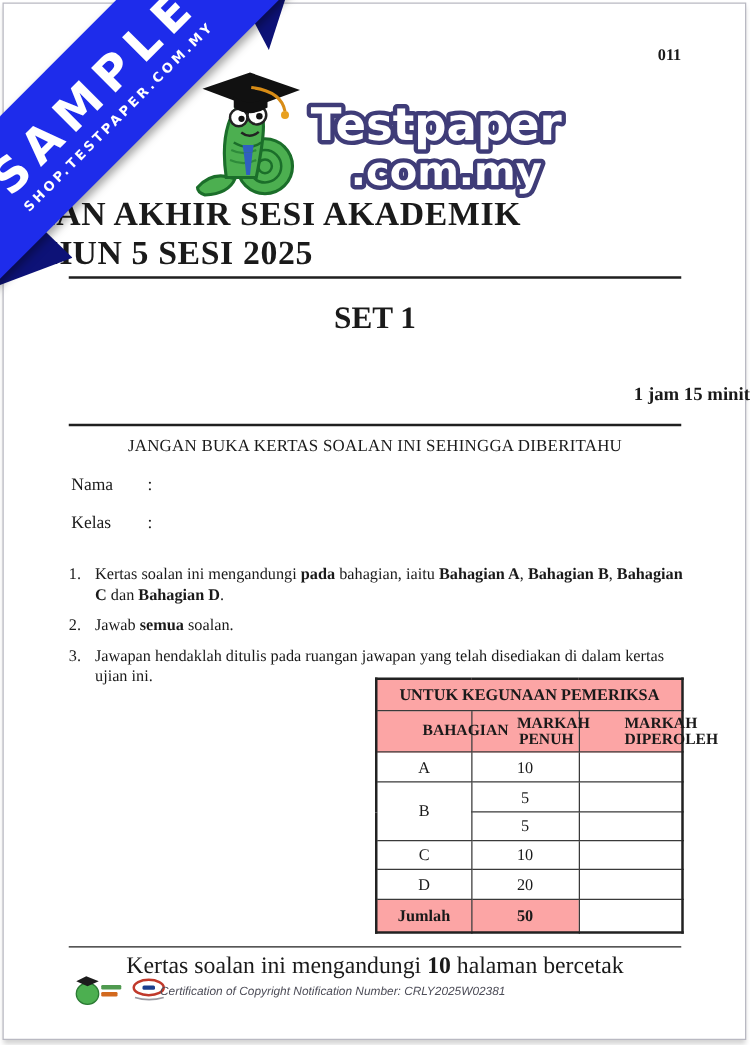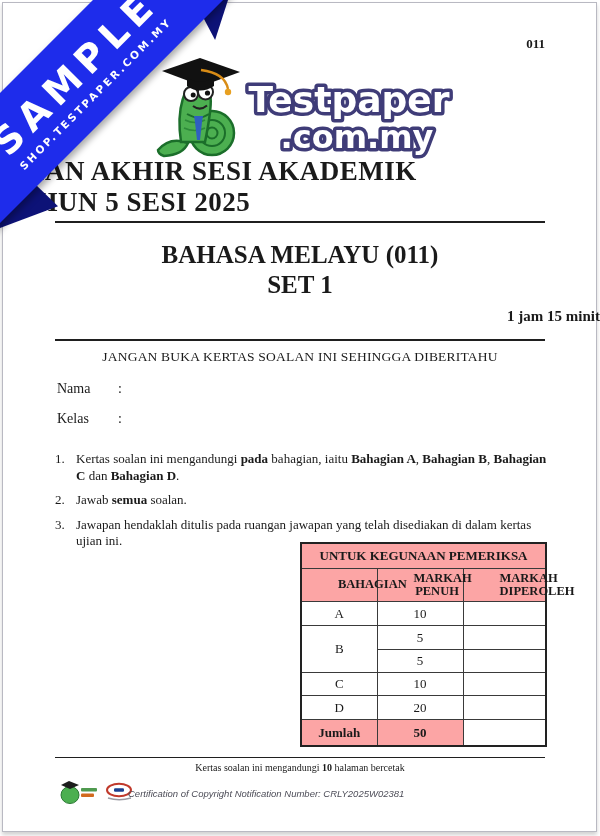--- a/index.html
+++ b/index.html
@@ -59,21 +59,21 @@
   .examiner-table td{border:1.5px solid #3a3a3a;padding:0 2px;vertical-align:middle;}
   .examiner-table .shade{background:#fca5a5;}
   .examiner-table .t-title{font-weight:bold;height:24px;font-size:13px;}
   .examiner-table .t-head{font-weight:bold;height:32px;font-size:12.5px;line-height:13.5px;padding-left:36px;}
   .examiner-table .t-cell{height:23px;}
   .examiner-table .t-cell-sm{height:22px;}
   .examiner-table .t-total{font-weight:bold;height:25px;}
   .col-bahagian{width:76px;} .col-penuh{width:86px;} .col-diperoleh{width:83px;}
 
   
-  .page-note{position:absolute;top:762px;left:0;width:100%;text-align:center;font-size:10px;}
+  .page-note{position:absolute;top:762px;left:0;width:100%;text-align:center;font-size:19px;}
   .footer-logos{position:absolute;left:60px;top:779px;display:flex;align-items:center;gap:5px;}
   .cert-note{
     position:absolute;left:128px;top:788px;font-family:"Liberation Sans", sans-serif;
     font-style:italic;font-size:9.5px;color:#4d4d58;
   }
 </style>
 </head>
 <body>
 
 <div class="page-border"></div>
@@ -126,21 +126,20 @@
 </div>
 
 <div class="main-title">
   <div>UJIAN AKHIR SESI AKADEMIK</div>
   <div>TAHUN 5 SESI 2025</div>
 </div>
 
 <div class="divider d1"></div>
 
 <div class="subject-title">
-  <div>BAHASA MELAYU (011)</div>
   <div>SET 1</div>
 </div>
 <div class="duration">1 jam 15 minit</div>
 
 <div class="divider d2"></div>
 
 <div class="warning">JANGAN BUKA KERTAS SOALAN INI SEHINGGA DIBERITAHU</div>
 
 <div class="field-row f-nama">
   <span>Nama</span>

